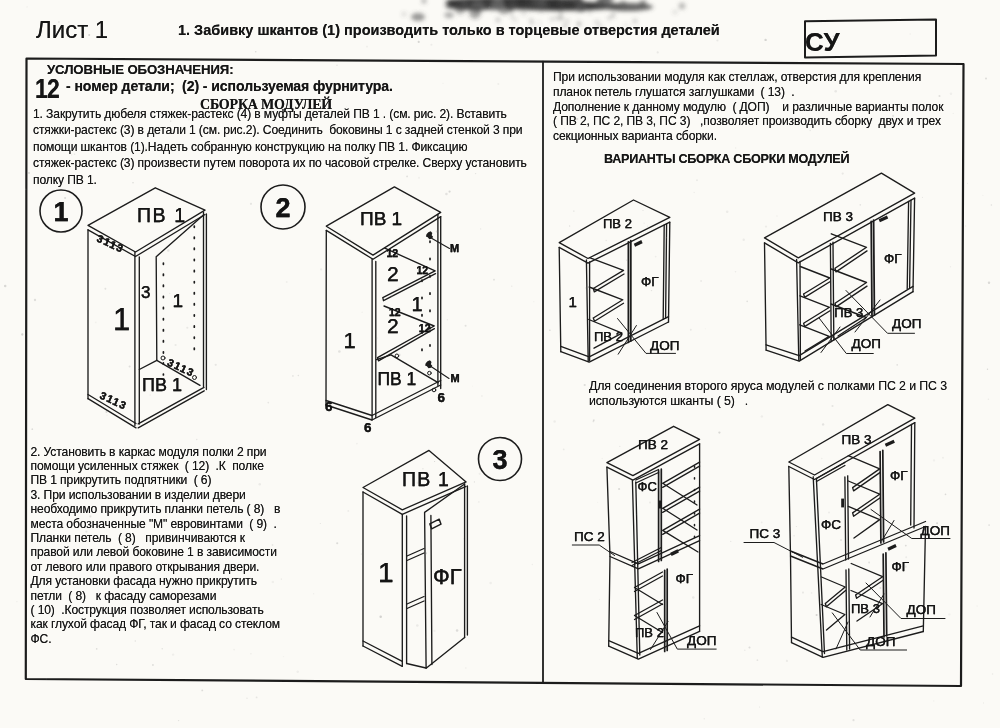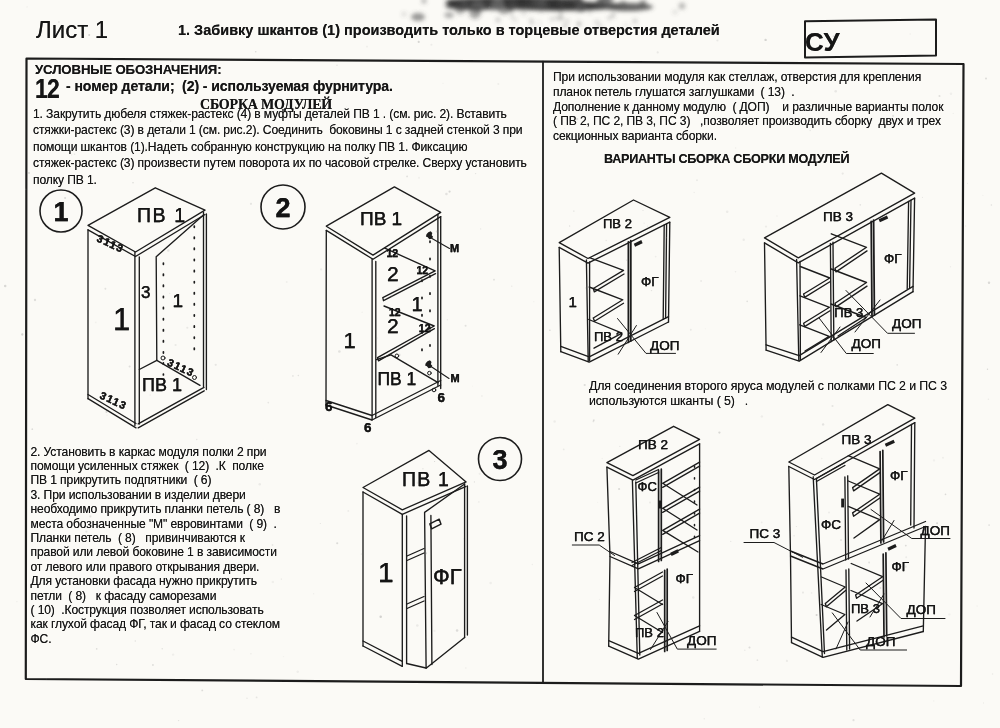--- a/index.html
+++ b/index.html
@@ -648,21 +648,21 @@
         <circle cx="897.2" cy="364.9" r="0.8" fill="#999" opacity="0.27"></circle>
         <circle cx="939.5" cy="96.1" r="0.98" fill="#888" opacity="0.23"></circle>
         <circle cx="350.0" cy="239.5" r="0.62" fill="#aaa" opacity="0.27"></circle>
       </g>
 </svg>
 
 <div class="abs" style="left:36px;top:15.5px;font-size:24px;">Лист 1</div>
 <div class="abs b" style="left:178px;top:22px;font-size:14.5px;text-align:right;">1. Забивку шкантов (1) производить только в торцевые отверстия деталей</div>
 <div class="abs b" style="left:805px;top:27px;width:131px;font-size:26px;">СУ</div>
 
-<div class="abs b" style="left:35px;top:61.5px;font-size:13.2px;letter-spacing:-0.1px;">УСЛОВНЫЕ ОБОЗНАЧЕНИЯ:</div>
+<div class="abs b" style="left:47px;top:61.5px;font-size:13.2px;letter-spacing:-0.1px;">УСЛОВНЫЕ ОБОЗНАЧЕНИЯ:</div>
 <div class="abs b" style="left:34.5px;top:72.5px;font-size:28px;letter-spacing:-1px;transform:scaleX(0.82);transform-origin:0 0;">12</div>
 <div class="abs b" style="left:66px;top:77.5px;font-size:14.1px;letter-spacing:-0.1px;">- номер детали;&nbsp; (2) - используемая фурнитура.</div>
 <div class="abs b" style="left:200px;top:96.5px;font-size:14px;letter-spacing:-0.2px;font-family:Liberation Serif, serif;">СБОРКА МОДУЛЕЙ</div>
 
 <div class="abs" style="left:33px;top:106px;font-size:12.1px;letter-spacing:-0.12px;line-height:16.4px;">1. Закрутить дюбеля стяжек-растекс (4) в муфты деталей ПВ 1 . (см. рис. 2). Вставить<br>стяжки-растекс (3) в детали 1 (см. рис.2). Соединить&nbsp; боковины 1 с задней стенкой 3 при<br>помощи шкантов (1).Надеть собранную конструкцию на полку ПВ 1. Фиксацию<br>стяжек-растекс (3) произвести путем поворота их по часовой стрелке. Сверху установить<br>полку ПВ 1.</div>
 
 <div class="abs" style="left:30.5px;top:444.5px;font-size:12.1px;letter-spacing:-0.12px;line-height:14.4px;">2. Установить в каркас модуля полки 2 при<br>помощи усиленных стяжек&nbsp; ( 12)&nbsp; .К&nbsp; полке<br>ПВ 1 прикрутить подпятники&nbsp; ( 6)<br>3. При использовании в изделии двери<br>необходимо прикрутить планки петель ( 8)&nbsp;&nbsp; в<br>места обозначенные "М" евровинтами&nbsp; ( 9)&nbsp; .<br>Планки петель&nbsp; ( 8)&nbsp;&nbsp; привинчиваются к<br>правой или левой боковине 1 в зависимости<br>от левого или правого открывания двери.<br>Для установки фасада нужно прикрутить<br>петли&nbsp; ( 8)&nbsp;&nbsp; к фасаду саморезами<br>( 10)&nbsp; .Кострукция позволяет использовать<br>как глухой фасад ФГ, так и фасад со стеклом<br>ФС.</div>
 
 <div class="abs" style="left:553px;top:70px;font-size:12.1px;letter-spacing:-0.12px;line-height:14.8px;">При использовании модуля как стеллаж, отверстия для крепления<br>планок петель глушатся заглушками&nbsp; ( 13)&nbsp; .<br>Дополнение к данному модулю&nbsp; ( ДОП)&nbsp;&nbsp;&nbsp; и различные варианты полок<br>( ПВ 2, ПС 2, ПВ 3, ПС 3)&nbsp;&nbsp; ,позволяет производить сборку&nbsp; двух и трех<br>секционных варианта сборки.</div>
 

